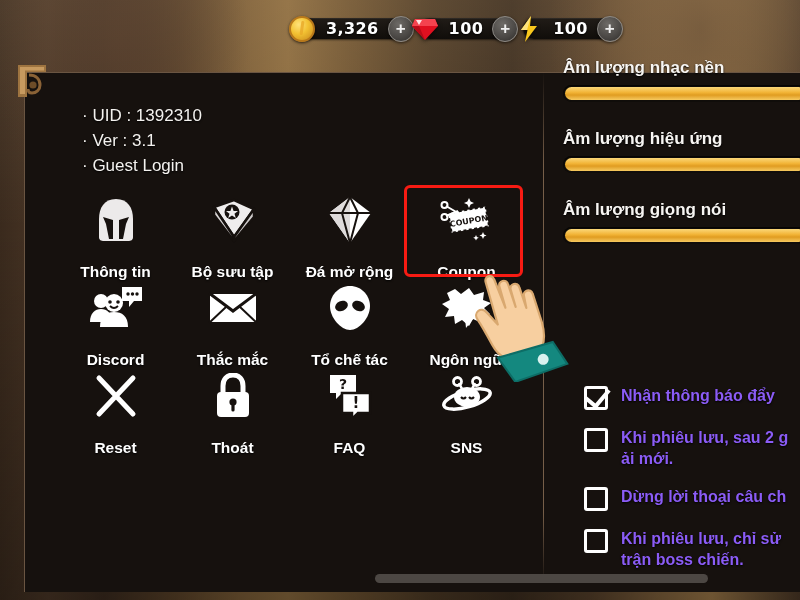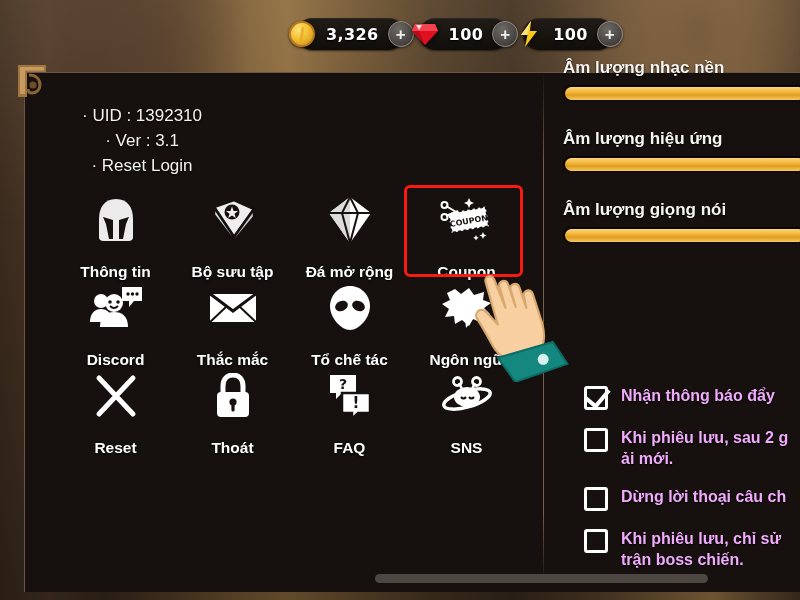--- a/index.html
+++ b/index.html
@@ -28,21 +28,21 @@
     background:linear-gradient(180deg, rgba(255,225,180,.10) 0%, rgba(0,0,0,0) 38%, rgba(0,0,0,.30) 100%);
   }
 
   
   #currency {
     position:absolute; left:296px; top:18px;
     display:flex; align-items:center; gap:14px;
     z-index:30;
   }
   .cur {
-    position:relative; height:32px;
+    position:relative; height:21px;
     display:flex; align-items:center;
     background:linear-gradient(180deg,#211c17 0%,#100d0a 100%);
     border-radius:16px;
     padding-left:30px; padding-right:26px;
     box-shadow:0 1px 2px rgba(0,0,0,.6), inset 0 1px 0 rgba(255,255,255,.06);
   }
   .cur .val {
     color:#fff; font-size:16px; font-weight:bold;
     letter-spacing:.4px; text-shadow:0 1px 2px #000;
     font-family:"DejaVu Sans", sans-serif;
@@ -88,21 +88,20 @@
   #corner-orn {
     position:absolute; left:16px; top:63px; width:36px; height:36px;
     z-index:20; pointer-events:none;
   }
 
   
   #info { position:absolute; left:57px; top:30px; }
   #info div {
     color:#f4f2ef; font-size:17px; line-height:25px; white-space:nowrap;
     text-shadow:0 1px 2px #000;
-    text-align:center;
   }
 
   
   #grid {
     position:absolute; left:32px; top:120px;
     width:470px;
     display:grid;
     grid-template-columns:repeat(4,117px);
     grid-auto-rows:88px;
   }
@@ -152,21 +151,21 @@
   .chk-box {
     flex:0 0 auto; width:24px; height:24px; border:3px solid #ffffff; border-radius:3px;
     margin-right:13px; position:relative; background:transparent; margin-top:1px;
   }
   .chk-box.on::after{
     content:""; position:absolute; left:3px; top:-5px;
     width:11px; height:19px; border:solid #ffffff;
     border-width:0 4px 4px 0; transform:rotate(40deg);
   }
   .chk-txt {
-    color:#f0abfc; font-size:16px; font-weight:bold; line-height:21px;
+    color:#8b5cf6; font-size:16px; font-weight:bold; line-height:21px;
     white-space:pre-line; text-shadow:0 1px 2px #000;
   }
 
   
   #hand { position:absolute; left:462px; top:262px; width:118px; height:120px; z-index:40; pointer-events:none; }
 
   
   #scrollbar {
     position:absolute; left:375px; top:574px; width:333px; height:9px;
     border-radius:5px; background:#4c4743; z-index:25; cursor:pointer;
@@ -211,21 +210,21 @@
     <span class="plusbtn">+</span>
   </div>
 
 </div>
 
 <div id="panel">
 
   <div id="info">
     <div>· UID : 1392310</div>
     <div>· Ver : 3.1</div>
-    <div>· Reset Login</div>
+    <div>· Guest Login</div>
   </div>
 
   <div id="grid">
 
     <div class="cell">
       <span class="ico">
         <svg width="44" height="46" viewBox="0 0 44 46">
           <path d="M22 2 C10 2 5 11 5 22 L5 40 C5 43 7 44 10 44 L34 44 C37 44 39 43 39 40 L39 22 C39 11 34 2 22 2 Z" fill="#eceaea"></path>
           <path d="M9 20 L19 23 L19 42 L15 42 L12 27 Z" fill="#16110e"></path>
           <path d="M35 20 L25 23 L25 42 L29 42 L32 27 Z" fill="#16110e"></path>

